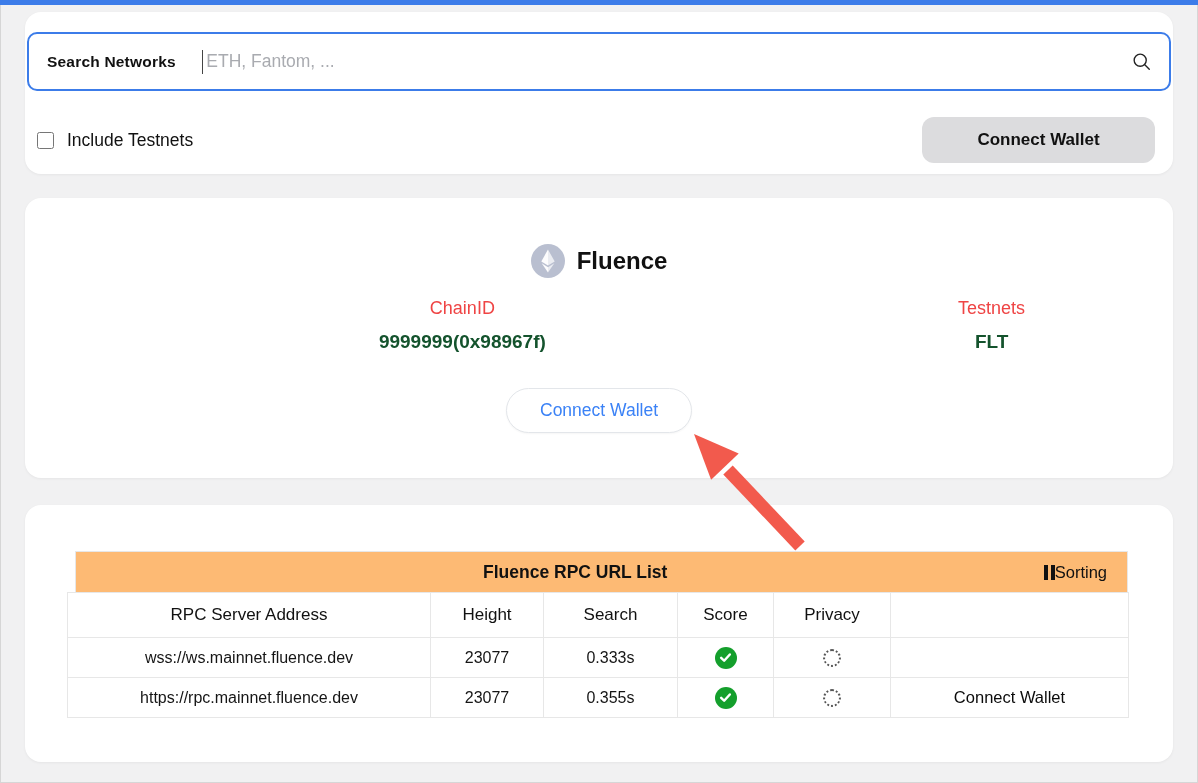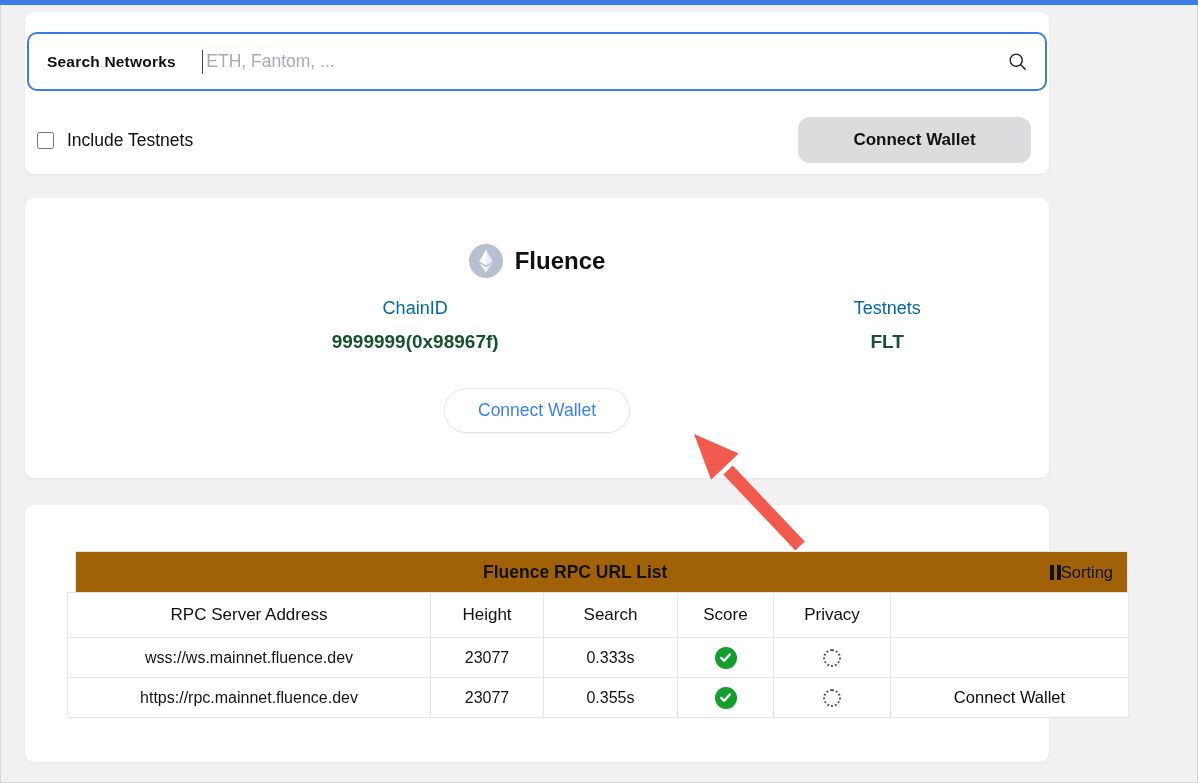--- a/index.html
+++ b/index.html
@@ -3,21 +3,21 @@
 <meta charset="utf-8">
 <style>
   html,body{margin:0;padding:0;background:#fff;}
   .page{
     position:relative;width:1198px;height:783px;
     background:#f1f1f2;overflow:hidden;
     font-family:"Liberation Sans","DejaVu Sans",sans-serif;
     color:#111;outline:1px solid #d6d6d6;outline-offset:-1px;
   }
   .top-accent{position:absolute;left:0;top:0;width:100%;height:5px;background:var(--accent-blue,#3c7ce9);}
-  .card{position:absolute;left:25px;width:1024px;background:#fff;border-radius:9px;box-shadow:0 1px 3px rgba(0,0,0,.05);}
+  .card{position:absolute;left:25px;width:1148px;background:#fff;border-radius:16px;box-shadow:0 1px 3px rgba(0,0,0,.05);}
 
   
   .card-search{top:12px;height:162px;}
   .search-box{
     position:absolute;left:2px;right:2px;top:20px;height:59px;
     border:2.5px solid var(--accent-blue,#3c7ce9);border-radius:10px;
     background:#fff;display:flex;align-items:center;padding:0 18px;box-sizing:border-box;
   }
   .search-label{font-weight:bold;font-size:15.5px;letter-spacing:.2px;margin-right:26px;white-space:nowrap;}
   .caret{width:1.5px;height:24px;background:#444;margin-right:3px;flex:none;}
@@ -40,40 +40,40 @@
   }
 
   
   .card-network{top:198px;height:280px;}
   .network-head{position:absolute;top:46px;left:0;right:0;display:flex;justify-content:center;align-items:center;gap:12px;}
   .network-logo{width:34px;height:34px;flex:none;display:flex;}
   .network-name{font-size:24px;font-weight:bold;margin:0;}
   .info-block{position:absolute;top:100px;text-align:center;transform:translateX(-50%);}
   .info-chainid{left:38.1%;}
   .info-currency{left:84.2%;}
-  .info-label{font-size:18px;color:#0369a1;}
+  .info-label{font-size:18px;color:#ef4444;}
   .info-value{font-size:19px;font-weight:bold;margin-top:12px;color:#14532d;}
   .pill-btn{
     position:absolute;top:190px;left:50%;transform:translateX(-50%);
     height:45px;padding:0 33px;background:#fff;border:1px solid #e3e6ea;border-radius:23px;
     color:var(--link-blue,#3b82f6);font-size:17.5px;cursor:pointer;
     box-shadow:0 1px 2px rgba(0,0,0,.04);white-space:nowrap;
     font-family:"Liberation Sans","DejaVu Sans",sans-serif;
   }
   .annot-arrow{position:absolute;left:640px;top:420px;z-index:6;pointer-events:none;}
 
   
   .card-table{top:505px;height:257px;}
   .rpc-table-wrap{position:absolute;left:42px;top:46px;width:1061px;}
   .table-title-row{
     position:relative;height:41px;border:1px solid #e7e7e7;border-bottom:none;box-sizing:border-box;
-    display:flex;align-items:center;background:#a16207;margin-left:8px;
+    display:flex;align-items:center;background:#fdba74;margin-left:8px;
   }
   .table-title{position:absolute;left:47.5%;transform:translateX(-50%);font-weight:bold;font-size:17.5px;white-space:nowrap;}
-  .sorting{position:absolute;right:14px;display:flex;align-items:center;gap:0;font-size:16.5px;cursor:pointer;}
+  .sorting{position:absolute;right:20px;display:flex;align-items:center;gap:0;font-size:16.5px;cursor:pointer;}
   .pause-icon{display:flex;gap:3.5px;}
   .pause-icon i{display:block;width:3.5px;height:15px;background:#111;}
   table.rpc{width:100%;border-collapse:collapse;table-layout:fixed;background:#fff;}
   table.rpc th,table.rpc td{border:1px solid #e7e7e7;text-align:center;padding:0 4px;overflow:hidden;}
   table.rpc th{height:44px;font-size:17px;font-weight:normal;}
   table.rpc td{height:39px;font-size:16px;color:#151515;}
   td.addr{text-align:left;padding-left:17px;font-size:16.5px;}
   .score-ok{
     display:inline-flex;width:22px;height:22px;border-radius:50%;
     background:var(--score-green,#149f2c);align-items:center;justify-content:center;vertical-align:middle;

